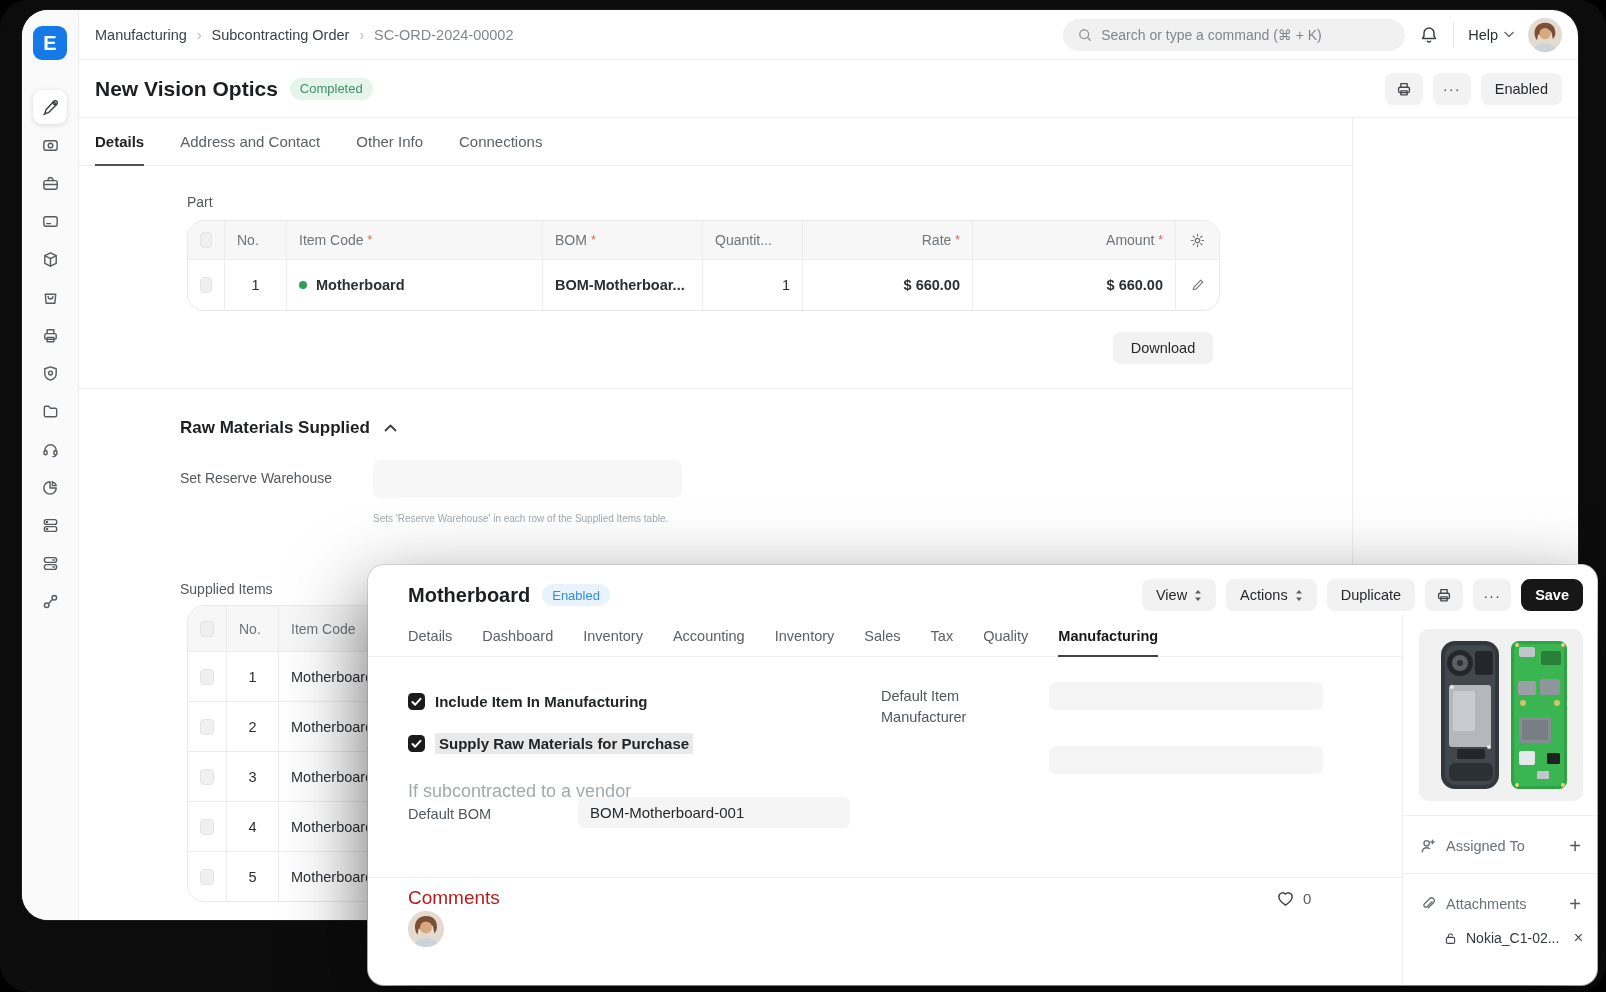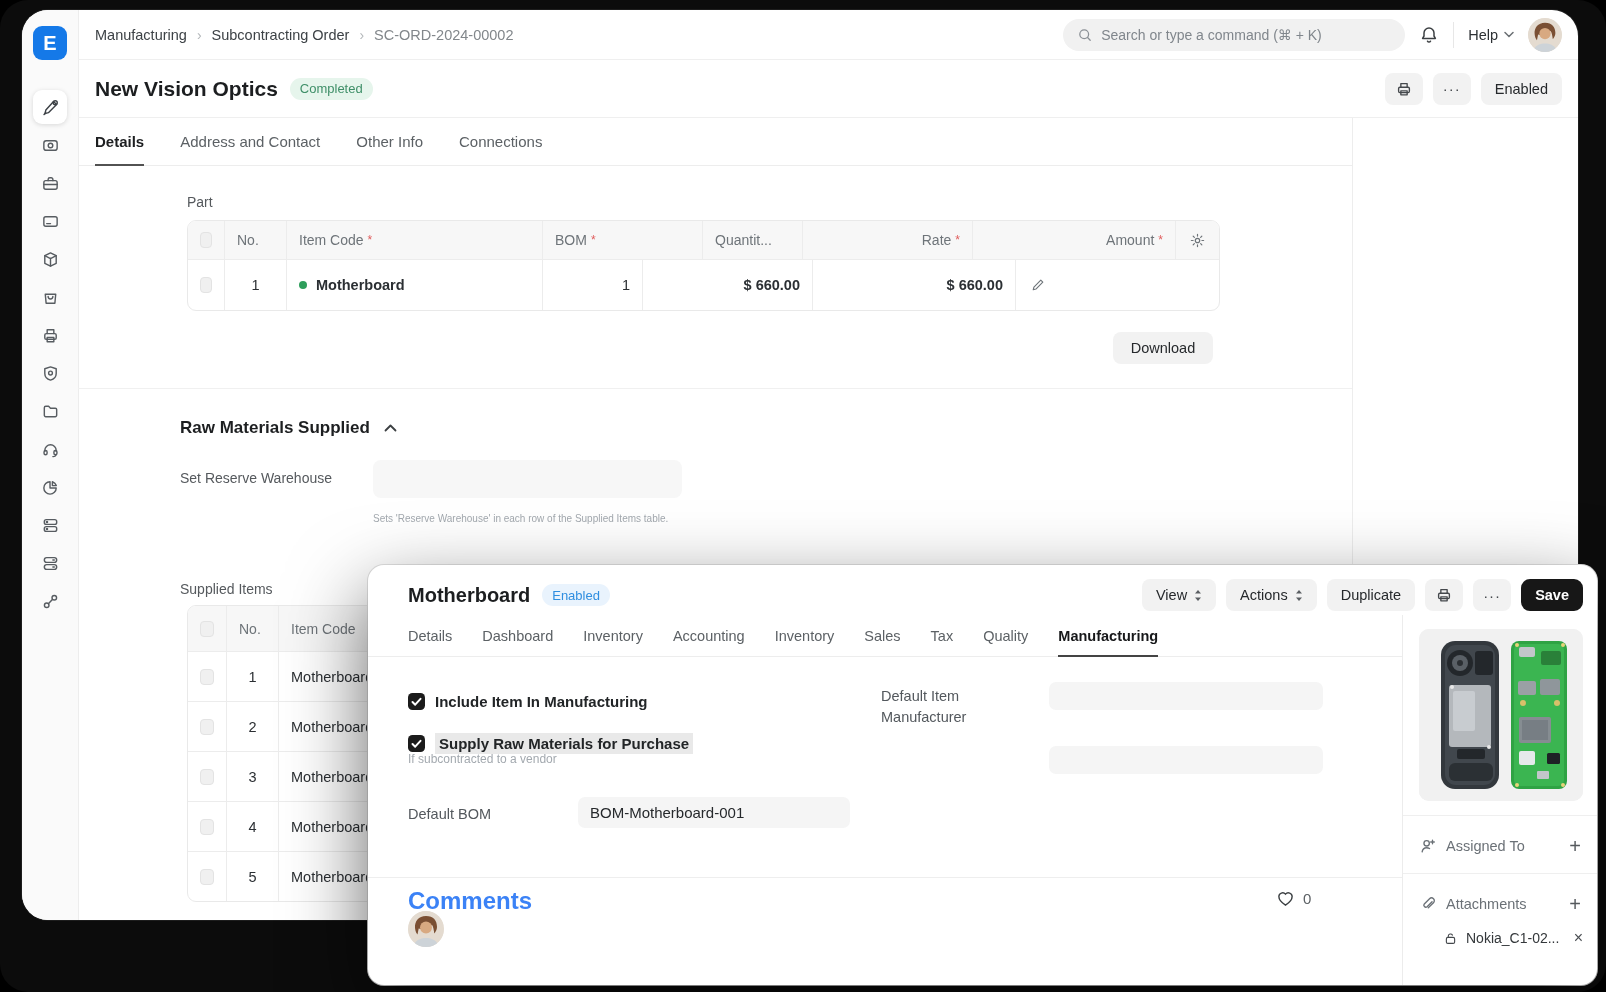--- a/index.html
+++ b/index.html
@@ -56,21 +56,21 @@
 
   .doctabs{position:absolute;left:0;right:0;top:0;height:47px;border-bottom:1px solid #ededed;
            display:flex;align-items:center;gap:36px;padding-left:17px;font-size:15px;color:#5c6165;}
   .doctab{position:relative;height:100%;display:flex;align-items:center;}
   .doctab.active{color:#1d1f21;font-weight:bold;}
   .doctab.active:after{content:"";position:absolute;left:0;right:0;bottom:-1px;height:2.5px;background:#525252;}
 
   .seclabel{position:absolute;font-size:14px;color:#55595d;}
 
   
-  .tbl{position:absolute;border:1px solid #e9e9e9;border-radius:9px;overflow:hidden;background:#fff;}
+  .tbl{position:absolute;border:1px solid #e9e9e9;border-radius:17px;overflow:hidden;background:#fff;}
   .trow{display:flex;}
   .trow.head{background:#f7f7f7;color:#6e7479;font-size:14px;}
   .trow.body{border-top:1px solid #ececec;font-size:14.5px;color:#2b2f33;}
   .tc{display:flex;align-items:center;padding:0 12px;box-sizing:border-box;border-left:1px solid #ececec;overflow:hidden;white-space:nowrap;}
   .tc:first-child{border-left:none;}
   .tc.r{justify-content:flex-end;}
   .tc.c{justify-content:center;}
   .req{color:#e05c5c;margin-left:4px;font-size:12px;}
   .chkempty{width:16px;height:16px;border-radius:4px;background:#f0f0f0;border:1px solid #e3e3e3;box-sizing:border-box;}
   .greendot{width:8px;height:8px;border-radius:50%;background:#2e9e5b;margin-right:9px;flex:0 0 auto;}
@@ -100,21 +100,21 @@
   .m-body{position:absolute;left:0;top:92px;width:1034px;height:220px;}
   .chkrow{position:absolute;display:flex;align-items:center;gap:10px;}
   .chk{width:17px;height:17px;border-radius:4.5px;background:#1b1b1b;display:flex;align-items:center;justify-content:center;flex:0 0 auto;}
   .chk svg{stroke:#fff;fill:none;stroke-width:2;stroke-linecap:round;stroke-linejoin:round;}
   .chklabel{font-size:15px;color:#222527;font-weight:600;}
   .chklabel.hl{background:#e9e9e9;padding:2px 4px;}
   .flabel{position:absolute;font-size:14.5px;color:#53585d;line-height:21px;}
   .finput{position:absolute;background:#f5f5f5;border-radius:7px;display:flex;align-items:center;
           padding:0 12px;box-sizing:border-box;font-size:15px;color:#26292c;}
   .m-div{position:absolute;left:0;width:1034px;height:1px;background:#eeeeee;}
-  .c-title{position:absolute;font-size:24px;font-weight:bold;color:#3b82f6;}
+  .c-title{position:absolute;font-size:19px;font-weight:normal;color:#b91c1c;}
   .likes{position:absolute;display:flex;align-items:center;gap:8px;color:#5c6165;font-size:15px;}
   .likes svg{stroke:#3c4043;fill:none;stroke-width:1.5;}
   .c-avatar{position:absolute;width:36px;height:36px;border-radius:50%;overflow:hidden;background:#e8e1d8;}
   .c-input{position:absolute;background:#f0f0f0;border-radius:10px;display:flex;align-items:center;
            padding:0 14px;box-sizing:border-box;font-size:14.5px;color:#8a9097;}
 
   
   .m-side{position:absolute;left:1034px;top:50px;width:195px;bottom:0;border-left:1px solid #ececec;box-sizing:border-box;}
   .imgcard{position:absolute;left:16px;top:14px;width:164px;height:172px;border-radius:10px;background:#f1f1f1;overflow:hidden;}
   .sided{position:absolute;left:0;right:0;height:1px;background:#efefef;}
@@ -337,20 +337,23 @@
               <div class="tc c" style="width:36px">
                   <span class="chkempty"></span>
                 </div>
               <div class="tc c" style="width:62px">
                   <span>1</span>
                 </div>
               <div class="tc bold" style="width:256px">
                   <span class="greendot"></span>
                   <span>Motherboard</span>
                 </div>
+              <div class="tc bold" style="width:160px">
+                  <span>BOM-Motherboar...</span>
+                </div>
               <div class="tc r" style="width:100px">
                   <span>1</span>
                 </div>
               <div class="tc r bold" style="width:170px">
                   <span>$ 660.00</span>
                 </div>
               <div class="tc r bold" style="width:203px">
                   <span>$ 660.00</span>
                 </div>
               <div class="tc c" style="width:44px">
@@ -514,21 +517,21 @@
         <span class="chklabel">Include Item In Manufacturing</span>
       </div>
       <div class="chkrow" style="left:40px;top:76px">
         <span class="chk">
             <svg width="11" height="10" viewBox="0 0 11 10">
               <path d="M1.5 5l2.7 2.7L9.5 1.8"></path>
             </svg>
           </span>
         <span class="chklabel hl">Supply Raw Materials for Purchase</span>
       </div>
-      <div class="flabel" style="left:40px;top:92px;color:#a3a9af;font-size:12px">If subcontracted to a vendor</div>
+      <div class="flabel" style="left:40px;top:124px;color:#a3a9af;font-size:18px">If subcontracted to a vendor</div>
 
       <div class="flabel" style="left:40px;top:147px">Default BOM</div>
       <div class="finput" style="left:210px;top:140px;width:272px;height:31px">BOM-Motherboard-001</div>
 
       <div class="flabel" style="left:513px;top:29px;width:120px">Default Item Manufacturer</div>
       <div class="finput" style="left:681px;top:25px;width:274px;height:28px"></div>
 
       <div class="finput" style="left:681px;top:89px;width:274px;height:28px"></div>
     </div>
 

